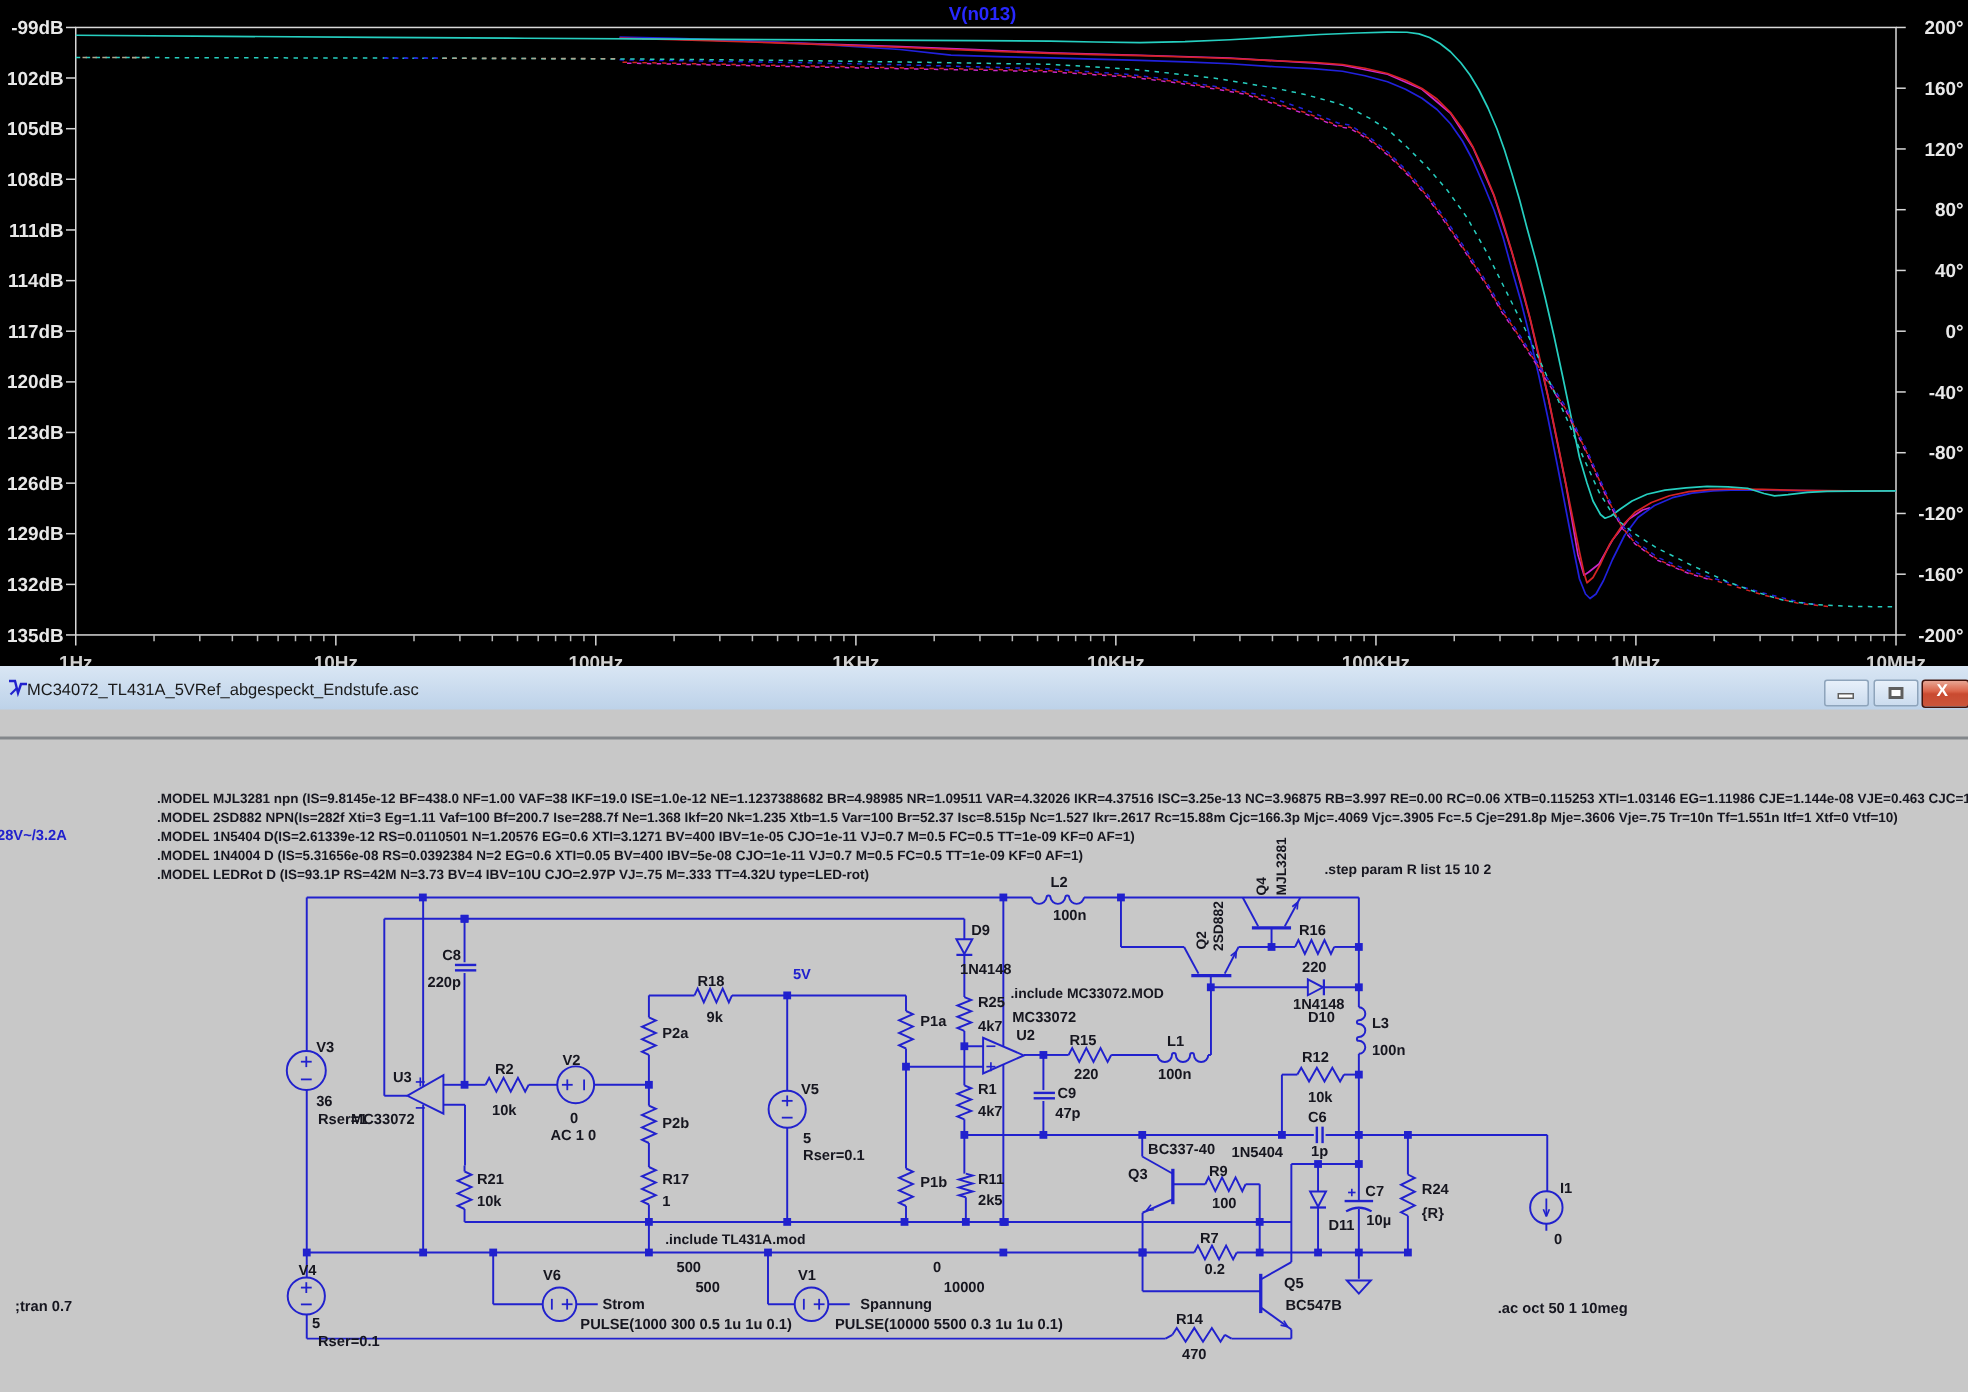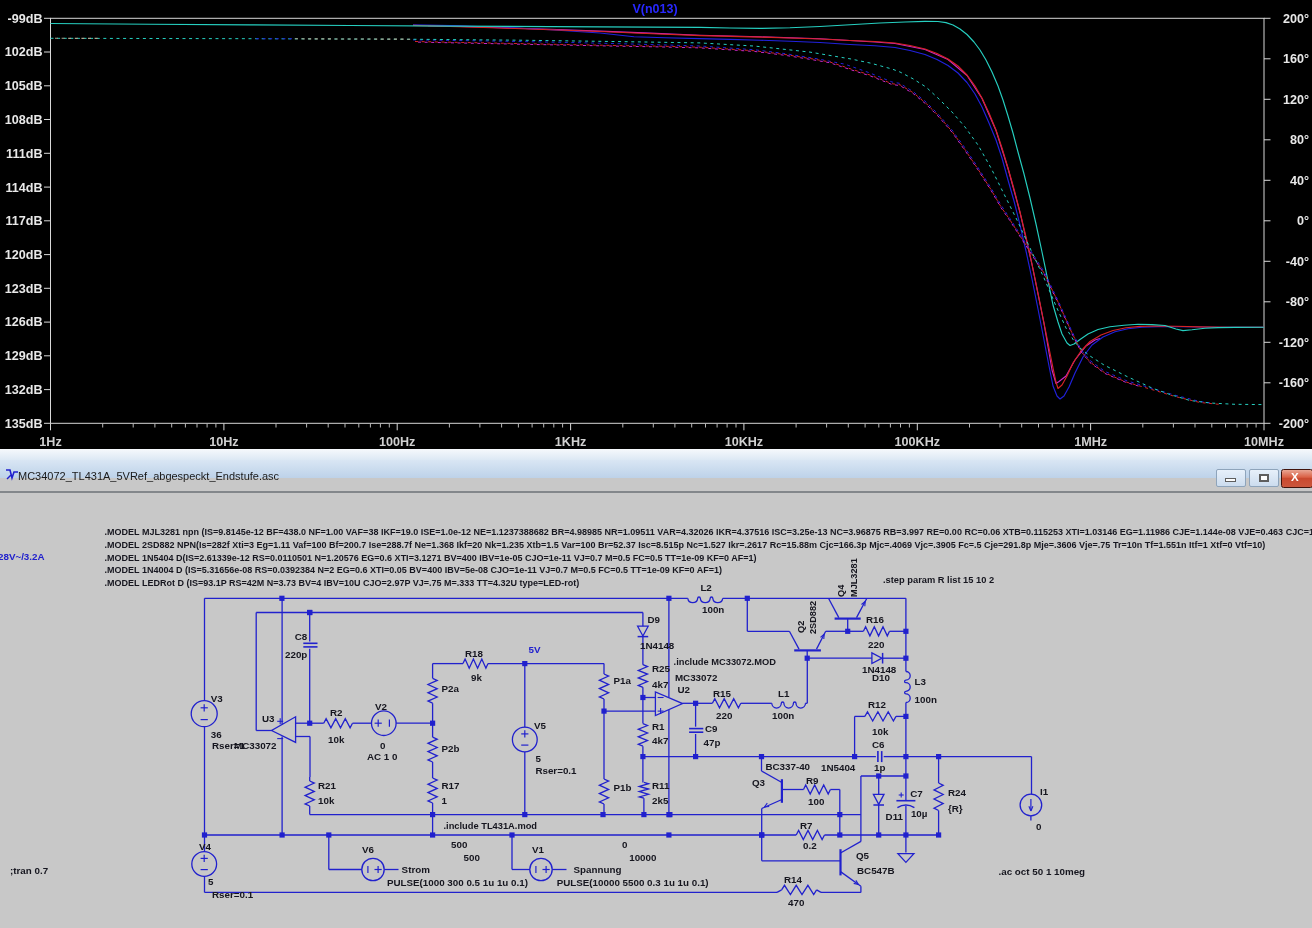--- a/index.html
+++ b/index.html
@@ -136,21 +136,21 @@
     <polyline points="413.0,39.9 470.0,40.7 520.0,41.5 570.0,42.5 620.0,43.7 660.0,44.8 700.0,46.0 755.0,49.8 785.0,53.6 815.0,58.4 845.0,64.2 870.0,73.0 892.0,82.0 900.0,83.4 913.0,91.5 926.0,102.0 939.0,115.0 952.0,130.0 965.0,148.0 978.0,167.5 991.0,188.0 1001.0,205.0 1010.0,218.6 1026.0,243.5 1044.0,271.5 1059.0,302.5 1072.0,331.5 1081.0,349.5 1090.0,360.5 1105.0,371.5 1126.0,380.5 1150.0,387.8 1175.0,395.2 1200.0,401.5 1212.0,403.2" fill="none" stroke="#2121dc" stroke-width="1.0" stroke-dasharray="3.0,3.6" stroke-linejoin="round" stroke-linecap="butt"></polyline>
     <polyline points="415.0,41.5 470.0,42.6 520.0,43.6 570.0,44.6 620.0,45.6 660.0,46.2 700.0,47.2 755.0,50.8 785.0,54.5 810.0,58.5 830.0,62.0 851.0,69.0 870.0,75.0 892.0,83.7 900.0,84.8 913.0,92.6 926.0,103.3 939.0,116.3 952.0,131.4 965.0,149.7 978.0,169.1 991.0,189.6 1001.0,206.9 1010.0,220.0 1026.0,245.0 1044.0,273.0 1059.0,304.0 1072.0,333.0 1081.0,351.0 1090.0,362.0 1105.0,373.0 1126.0,382.0 1150.0,389.0 1175.0,396.5 1200.0,402.5 1222.0,404.6" fill="none" stroke="#d62424" stroke-width="1.0" stroke-dasharray="3.0,3.6" stroke-linejoin="round" stroke-linecap="butt"></polyline>
     <polyline points="50.5,38.3 250.0,38.7 420.0,39.3 520.0,40.2 620.0,41.6 700.0,42.9 755.0,46.1 810.0,52.1 851.0,59.0 870.0,63.0 892.0,69.0 900.0,72.0 913.0,78.8 926.0,87.0 939.0,99.0 952.0,112.0 965.0,127.0 978.0,145.0 991.0,168.0 1004.0,194.0 1017.0,220.0 1030.0,248.0 1044.0,278.0 1056.0,306.0 1066.0,328.0 1074.0,341.0 1080.0,348.0 1090.0,356.0 1104.0,365.0 1127.0,376.5 1152.0,388.0 1170.0,394.5 1190.0,400.5 1210.0,403.0 1235.0,404.3 1264.0,404.6" fill="none" stroke="#26cfc0" stroke-width="1.0" stroke-dasharray="3.0,3.6" stroke-linejoin="round" stroke-linecap="butt"></polyline>
     <polyline points="55.0,38.3 100.0,38.4" fill="none" stroke="#b0a48e" stroke-width="1.1" stroke-dasharray="3.0,3.6" stroke-linejoin="round" stroke-linecap="butt"></polyline>
     <polyline points="256.0,38.7 295.0,38.8" fill="none" stroke="#2121dc" stroke-width="1.1" stroke-dasharray="3.0,3.6" stroke-linejoin="round" stroke-linecap="butt"></polyline>
     <polyline points="295.0,38.8 413.0,39.2" fill="none" stroke="#b0a48e" stroke-width="1.1" stroke-dasharray="3.0,3.6" stroke-linejoin="round" stroke-linecap="butt"></polyline>
   </svg>
 
 <div style="position:absolute;left:0;top:449px;width:1312px;height:11px;background:linear-gradient(#f6f9fc,#dce8f4)"></div>
 <div style="position:absolute;left:0;top:460px;width:1312px;height:2px;background:#3c4044"></div>
-<div style="position:absolute;left:0;top:460px;width:1312px;height:18px;background:linear-gradient(#d9e6f4,#bdd2e9)">
+<div style="position:absolute;left:0;top:444px;width:1312px;height:29px;background:linear-gradient(#d9e6f4,#bdd2e9)">
   <svg width="15" height="15" style="position:absolute;left:5px;top:7px" viewBox="0 0 15 15">
     <path d="M 1,3 L 5,3 L 7,11 L 9,5 L 13,5" stroke="#2121cd" stroke-width="1.6" fill="none"></path>
     <path d="M 2,12 L 6,8" stroke="#2121cd" stroke-width="1.4" fill="none"></path>
   </svg>
   <div style="position:absolute;left:18px;top:9.5px;font:11px 'Liberation Sans',sans-serif;color:#1a1a1a">MC34072_TL431A_5VRef_abgespeckt_Endstufe.asc</div>
   <div style="position:absolute;left:1216px;top:9px;width:28px;height:16px;border:1px solid #8ea4bb;border-radius:2px;background:linear-gradient(#e7f0fa,#ccdcee)">
     <div style="position:absolute;left:8px;top:7.5px;width:9px;height:2.5px;background:#fdfdfd;border:1px solid #5e5e5e"></div>
   </div>
   <div style="position:absolute;left:1248.5px;top:9px;width:28px;height:16px;border:1px solid #8ea4bb;border-radius:2px;background:linear-gradient(#e7f0fa,#ccdcee)">
     <div style="position:absolute;left:9px;top:3.5px;width:6px;height:4.5px;background:#fdfdfd;border:2px solid #5e5e5e"></div>

